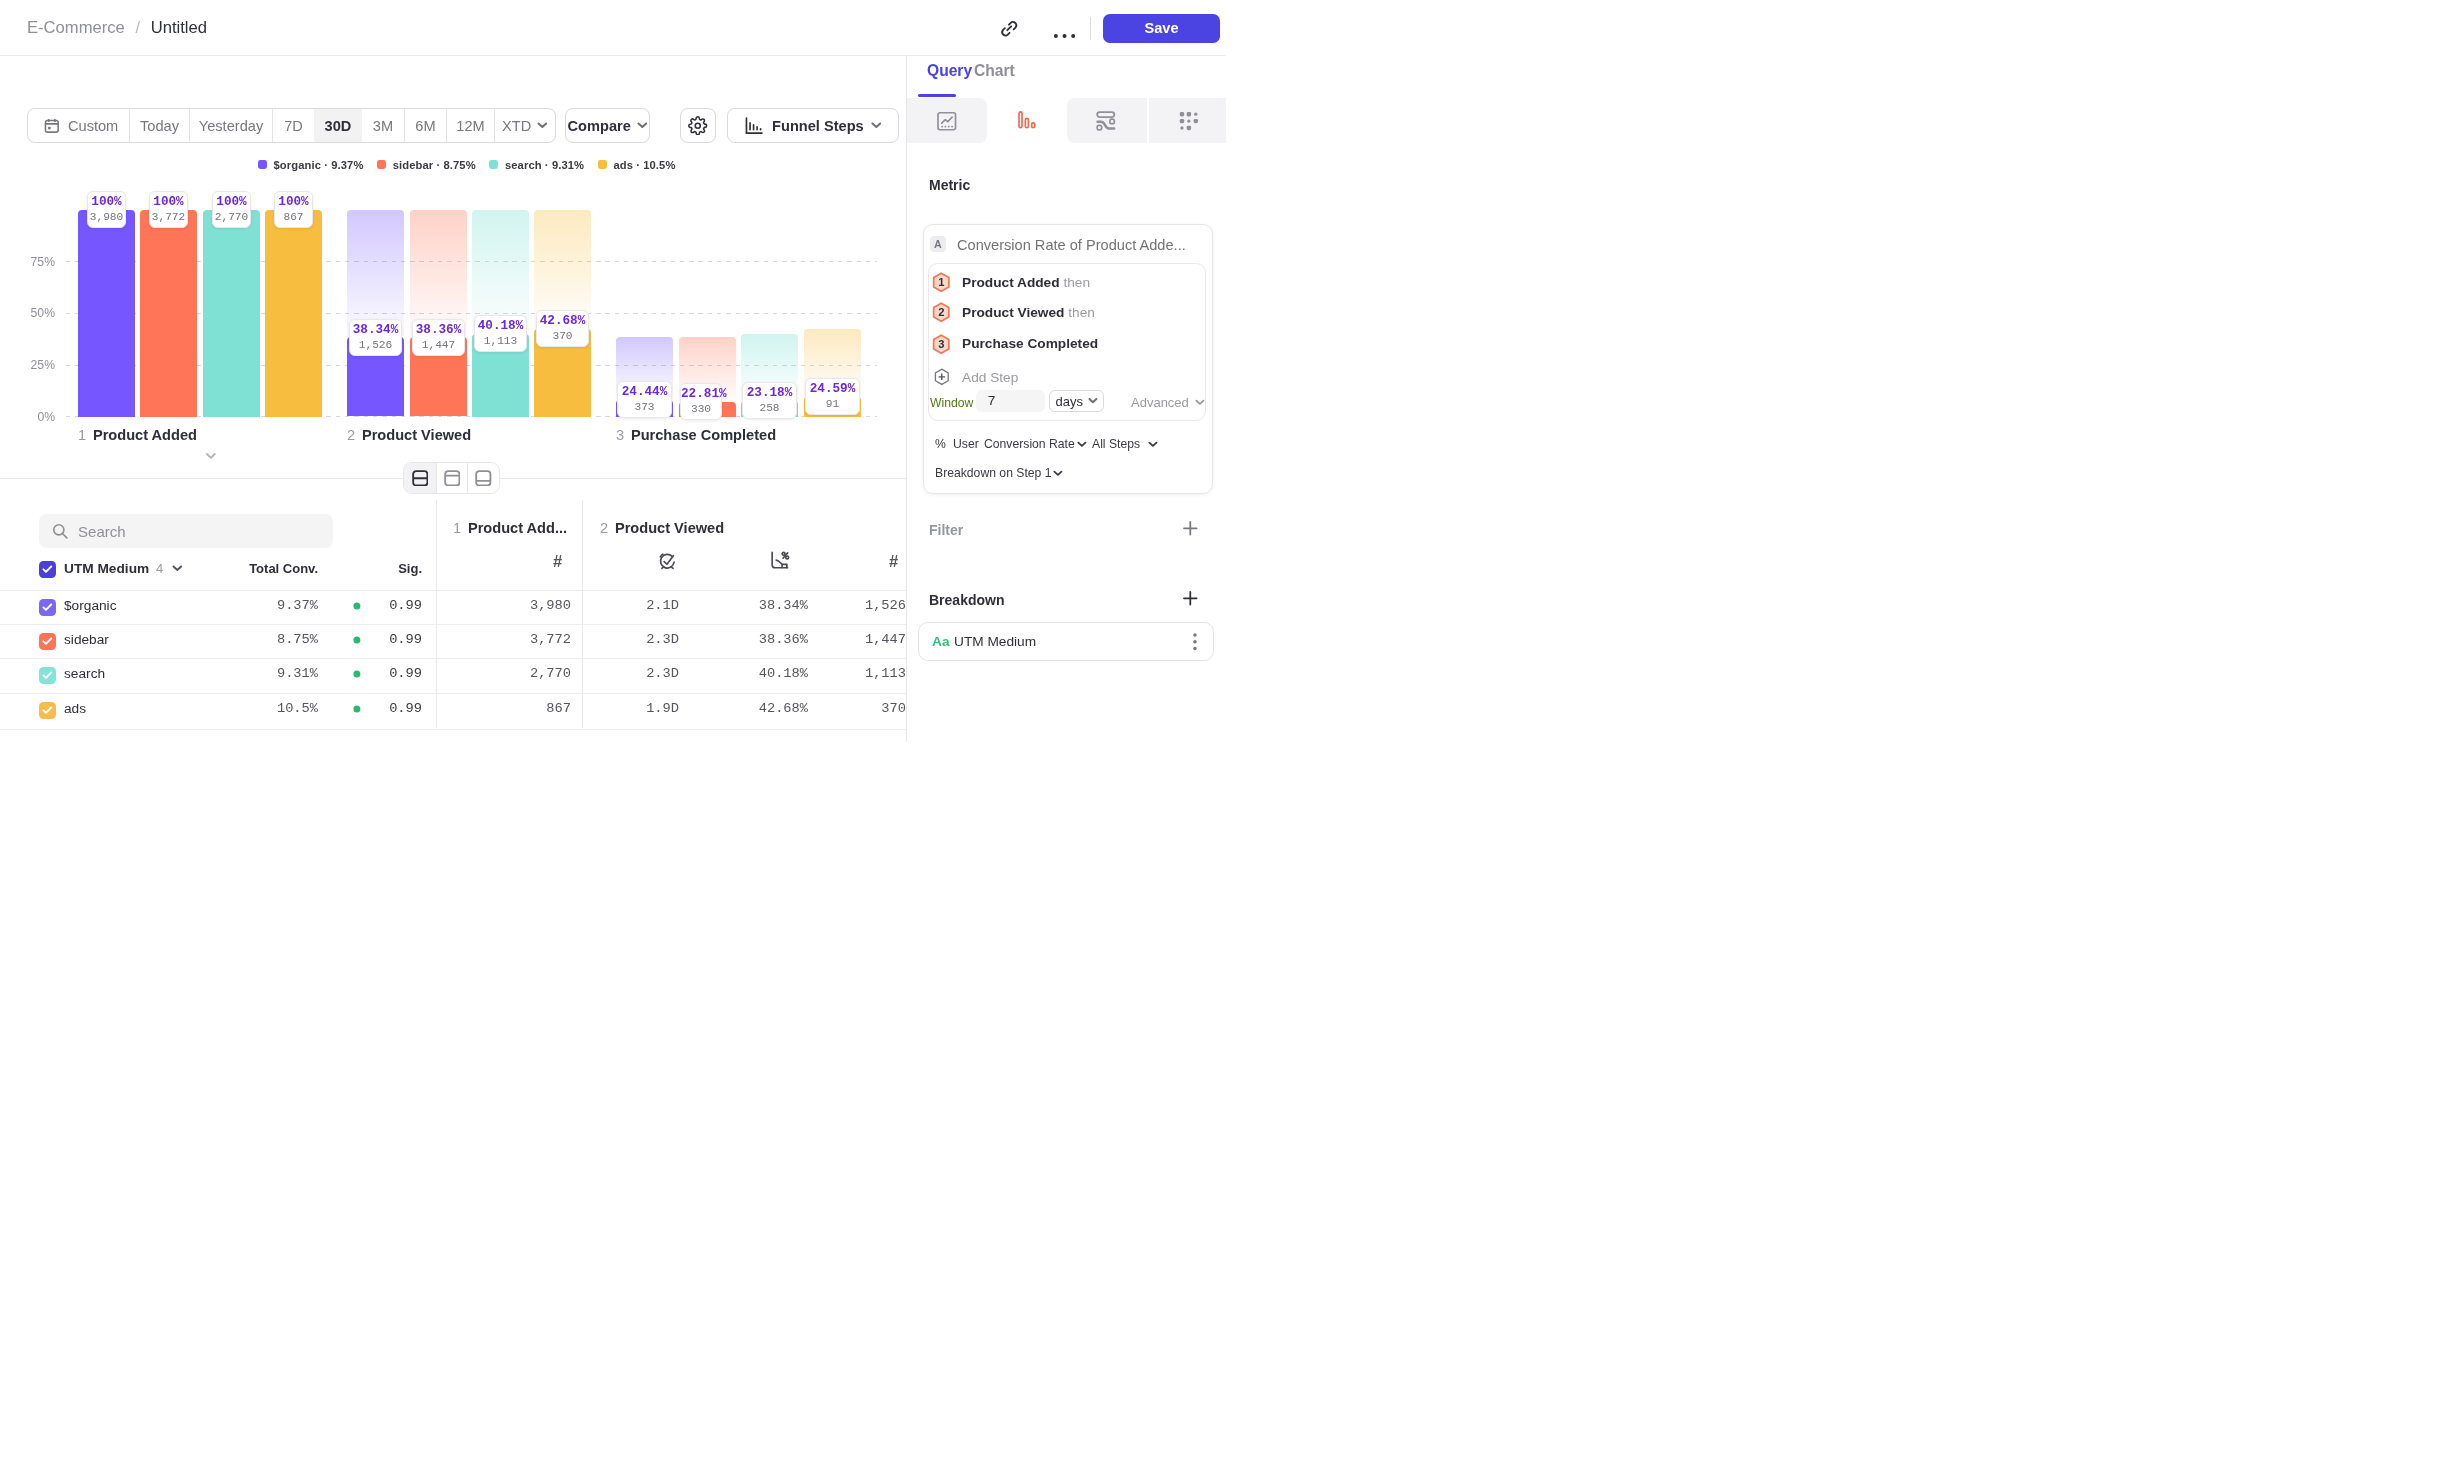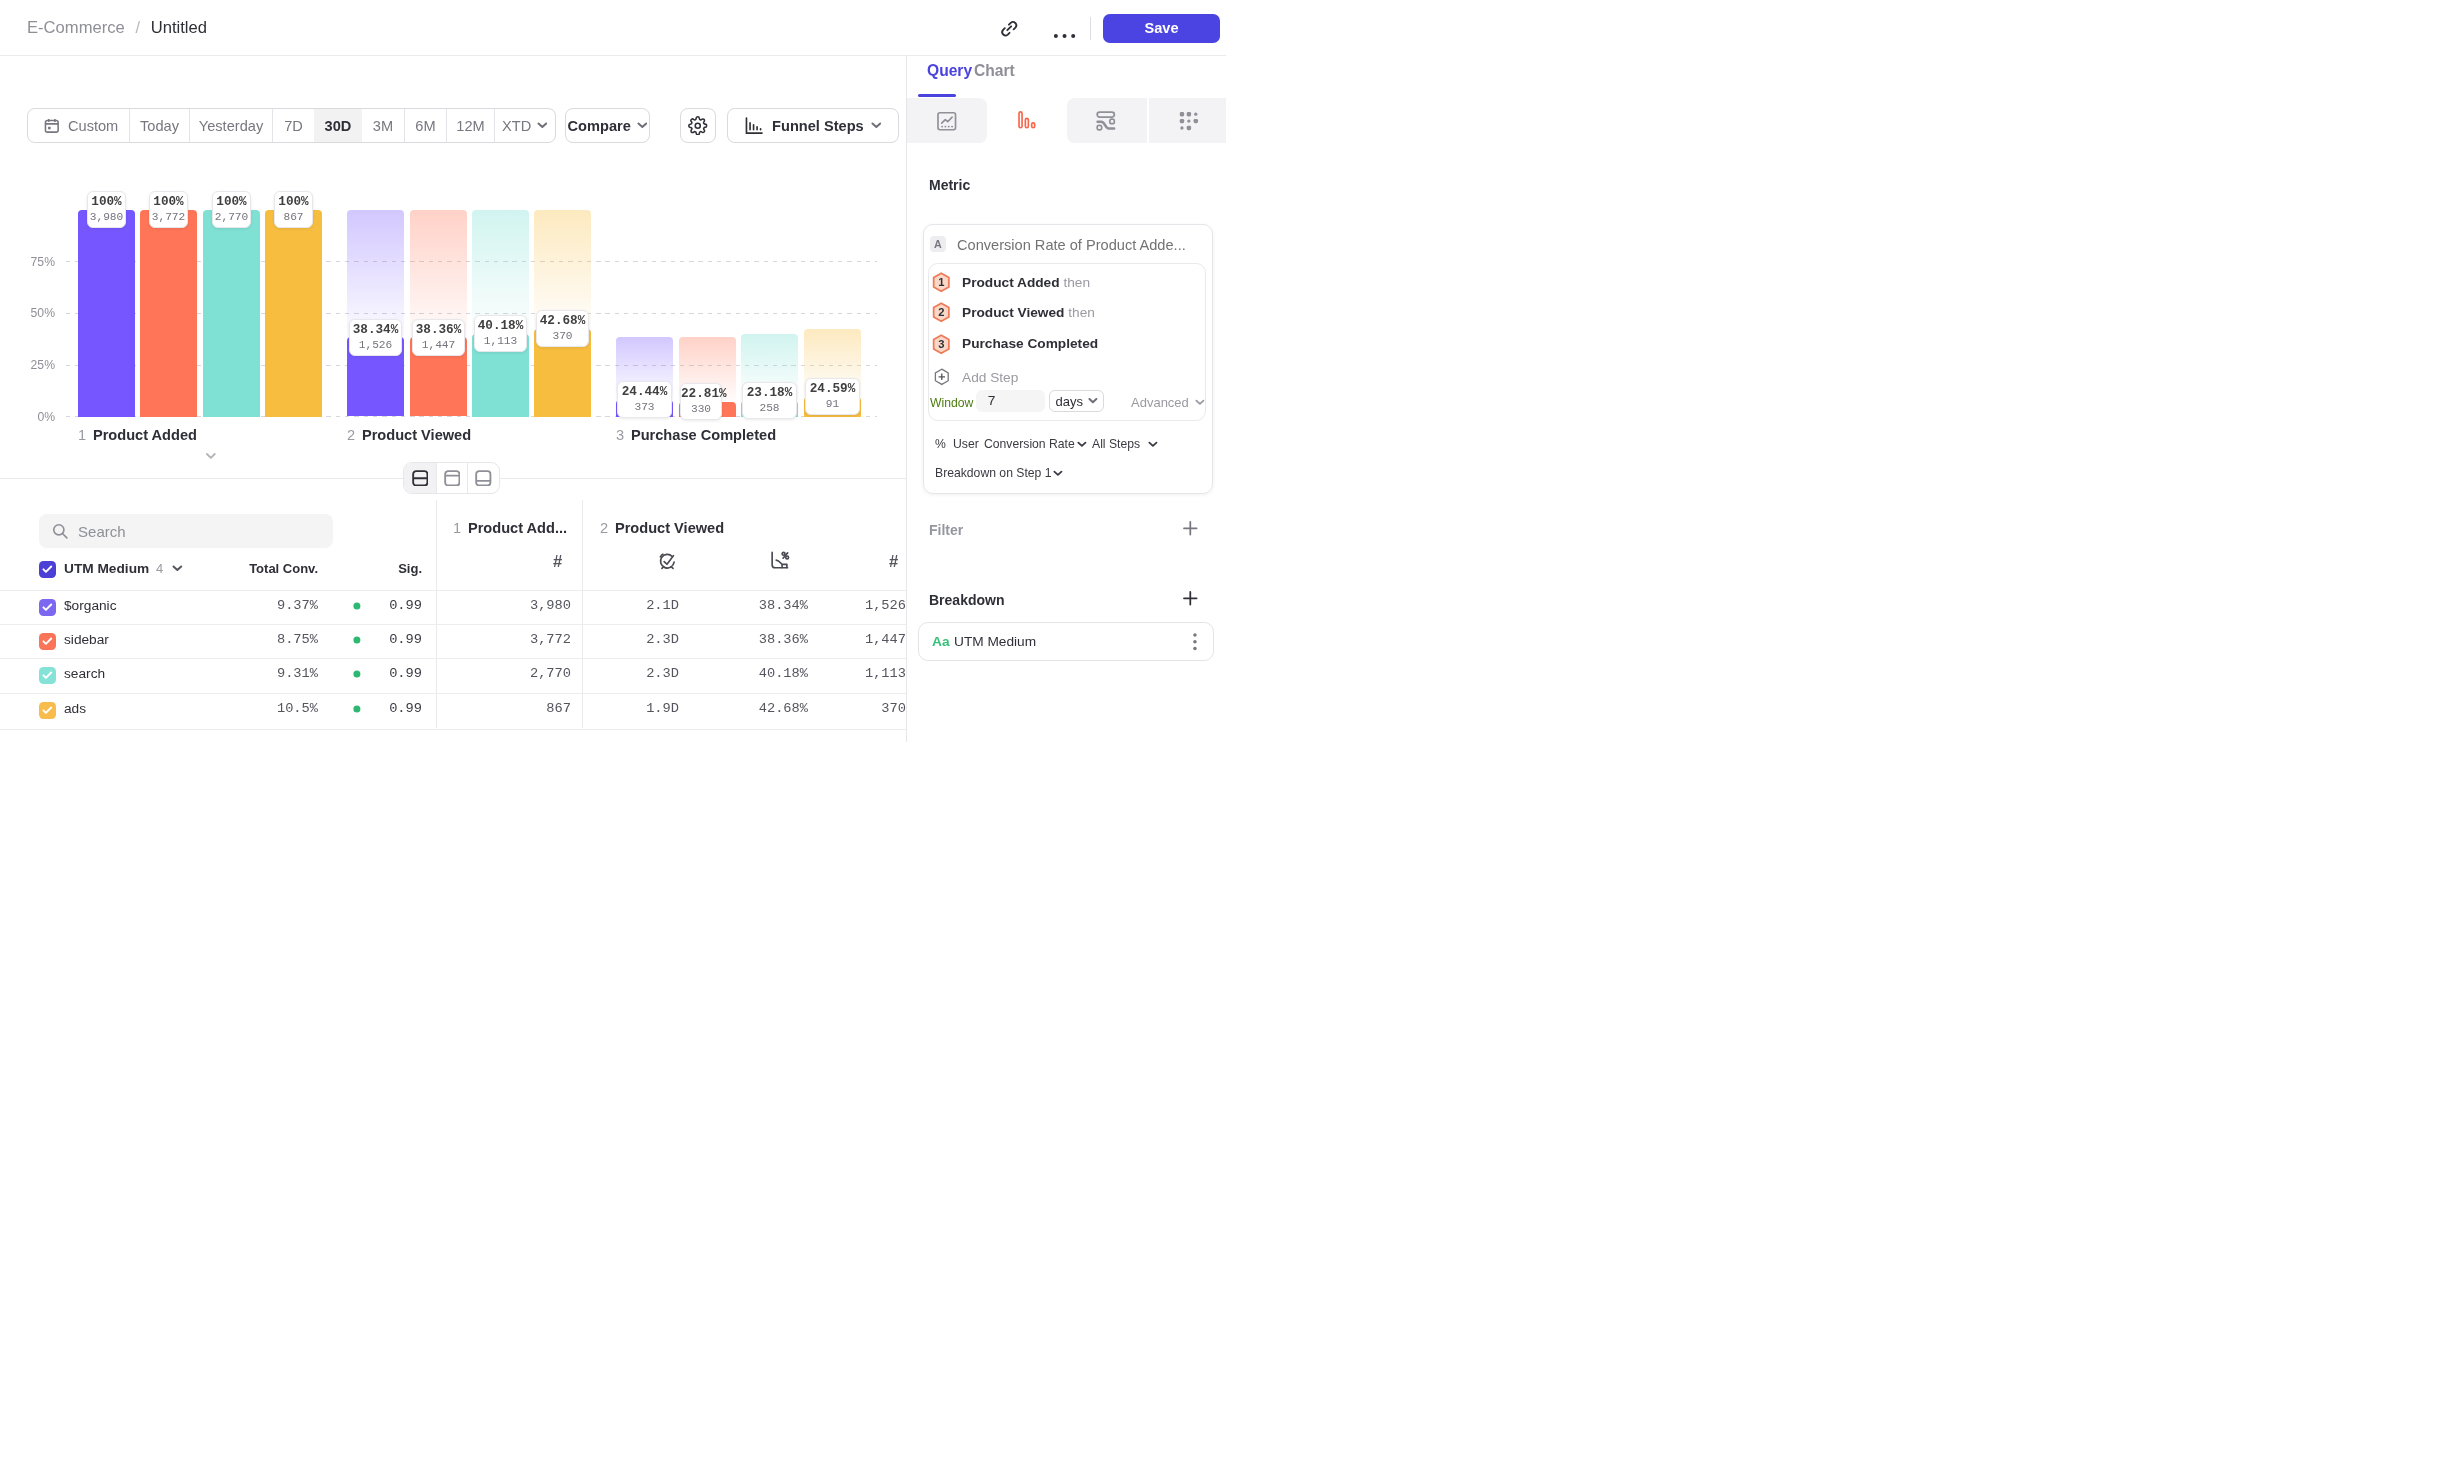--- a/index.html
+++ b/index.html
@@ -85,29 +85,35 @@
         <path d="M8.8 8 V13"></path>
         <path d="M12.4 10 V13"></path>
         <path d="M16 12 V13"></path>
     </svg>
     <span style="margin:0 6.8px 0 8.8px;">Funnel Steps</span>
     <svg class="chev" width="10.7" height="6.8" viewBox="0 0 11 7">
         <path d="M1.5 1.5 L5.5 5.2 L9.5 1.5"></path>
       </svg>
   </div>
 
+  <div class="abs row" style="left:13.7px;top:154px;width:906px;height:21.5px;justify-content:center;font-size:11.2px;color:#3a3a42;font-weight:bold;letter-spacing:0.1px;">
+    <span style="width:8.8px;height:8.8px;border-radius:2.4px;background:#7657ff;margin-right:6.8px;flex:none;"></span>$organic&nbsp;·&nbsp;9.37%
+    <span style="width:8.8px;height:8.8px;border-radius:2.4px;background:#ff7557;margin:0 6.8px 0 13.7px;flex:none;"></span>sidebar&nbsp;·&nbsp;8.75%
+    <span style="width:8.8px;height:8.8px;border-radius:2.4px;background:#7fe0d4;margin:0 6.8px 0 13.7px;flex:none;"></span>search&nbsp;·&nbsp;9.31%
+    <span style="width:8.8px;height:8.8px;border-radius:2.4px;background:#f7bd3e;margin:0 6.8px 0 13.7px;flex:none;"></span>ads&nbsp;·&nbsp;10.5%
+  </div>
 
   <style>
     .gl { position:absolute; left:66px; width:811px; height:1px;
           background:repeating-linear-gradient(90deg,#d6d6dc 0 4.4px,transparent 4.4px 9.3px); }
     .yl { position:absolute; width:55px; text-align:right; font-size:12.2px; color:#8f8f98; }
     .bar { position:absolute; width:57px; }
     .lbox { position:absolute; background:#fff; border:1px solid #e8e8ec; border-radius:5.9px;
             box-shadow:0 1px 2.9px rgba(40,40,60,0.10); text-align:center; padding:2px 0 2.9px; }
-    .lb1 { font-family:"Liberation Mono",monospace; font-weight:bold; font-size:12.7px; color:#404040; line-height:16.6px; white-space:nowrap;}
+    .lb1 { font-family:"Liberation Mono",monospace; font-weight:bold; font-size:12.7px; color:#6d28d9; line-height:16.6px; white-space:nowrap;}
     .lb2 { font-family:"Liberation Mono",monospace; font-size:11.2px; color:#74747d; line-height:13.7px; white-space:nowrap;}
     .slab { position:absolute; top:425px; height:19.5px; display:flex; align-items:center; font-size:14.6px; }
     .snum { color:#9a9aa2; margin-right:6.8px; }
     .snam { color:#2f2f38; font-weight:bold; }
   </style>
   <div class="yl" style="top:255px;">75%</div>
   <div class="yl" style="top:306px;">50%</div>
   <div class="yl" style="top:358px;">25%</div>
   <div class="yl" style="top:410px;">0%</div>
   <div class="gl" style="top:261px;"></div>

